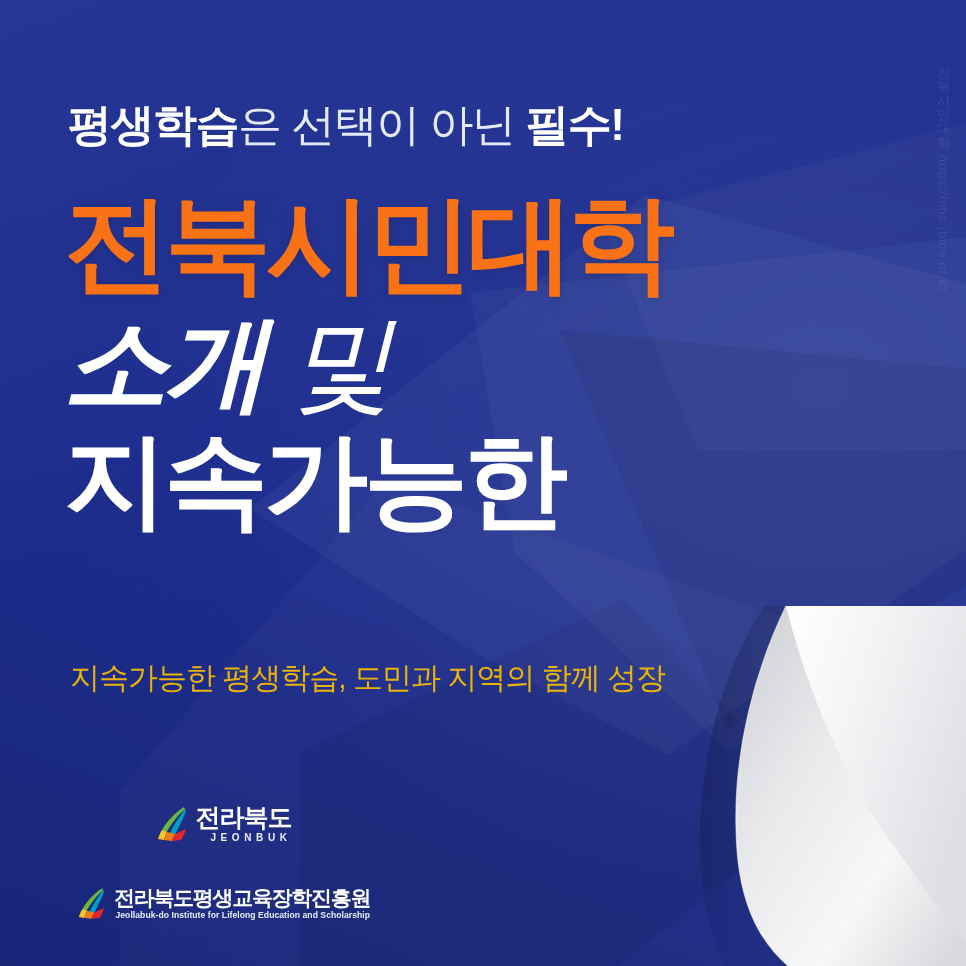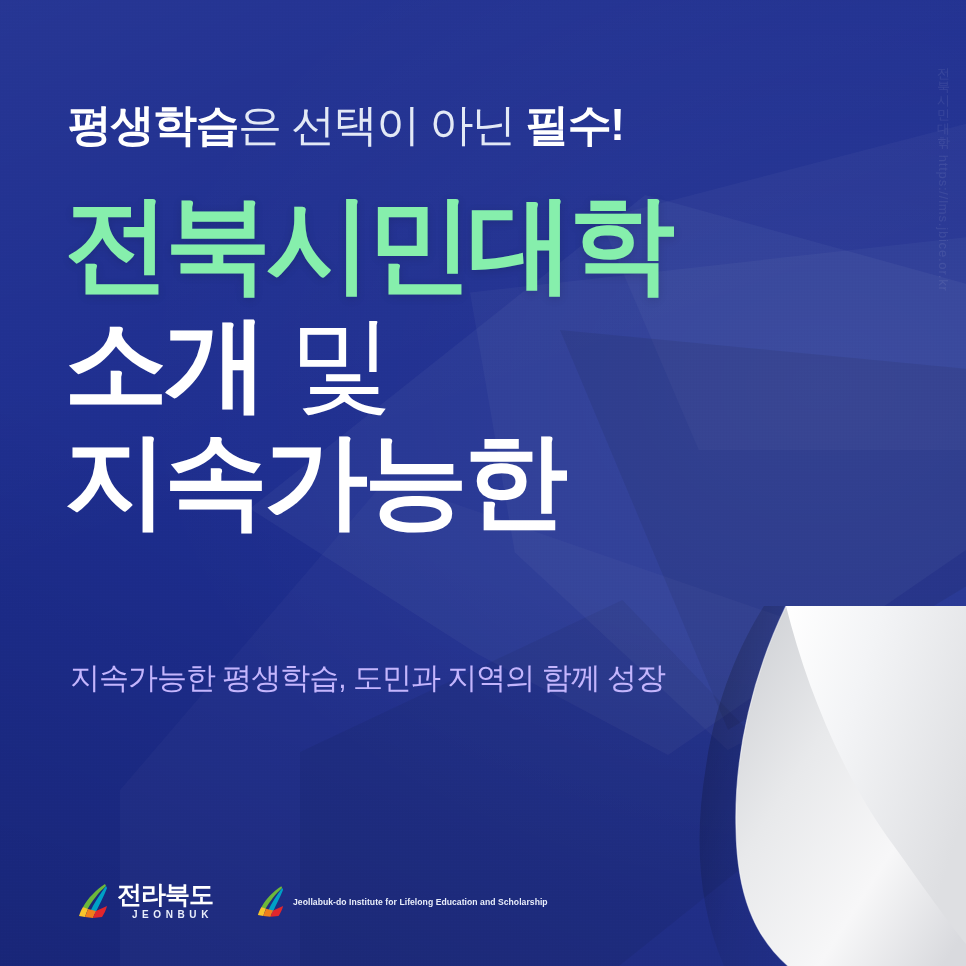--- a/index.html
+++ b/index.html
@@ -134,64 +134,66 @@
     position: absolute;
     top: 150px;
     left: -4px;
   }
 
   .h-main {
     font-size: 106px;
     font-weight: 800;
     letter-spacing: -5px;
     line-height: 1.08;
-    color: #86efac;
+    color: #f97316;
     white-space: nowrap;
     margin: 0 0 6px 0;
     text-shadow: 0 2px 10px rgba(0,0,0,0.12);
   }
   .h-row2 {
     font-size: 104px;
     line-height: 1.1;
     letter-spacing: -4px;
     white-space: nowrap;
     margin: 0 0 2px 0;
     color: #ffffff;
+    font-style: italic;
   }
   .h-row2 .bold { font-weight: 800; }
   .h-row2 .thin { font-weight: 300; }
   .h-row3 {
     font-size: 104px;
     font-weight: 800;
     letter-spacing: -4px;
     line-height: 1.1;
     white-space: nowrap;
     color: #ffffff;
     margin: 0;
   }
 
   .subtitle {
     position: absolute;
     top: 622px;
     left: 2px;
     font-size: 30px;
     font-weight: 300;
     letter-spacing: -1px;
-    color: #c4b5fd;
+    color: #eab308;
     white-space: nowrap;
   }
 
   
   .logo-row {
     position: absolute;
     left: 78px;
     bottom: 46px;
     display: flex;
     align-items: center;
     gap: 44px;
+    flex-direction: column;
   }
   .logo {
     display: flex;
     align-items: center;
     gap: 9px;
   }
   .emblem {
     width: 30px;
     height: 36px;
     flex: 0 0 auto;
@@ -287,20 +289,21 @@
 
     <div class="logo">
       <svg class="emblem small" viewBox="0 0 30 36">
         <path d="M27 1 C18 7 10 15 5 24 L9 27 C14 18 21 9 28 3 Z" fill="#6cb83a"></path>
         <path d="M28 3 C22 11 16 20 12 29 L17 31 C21 22 26 13 29 5 Z" fill="#00a0c6"></path>
         <path d="M5 24 C3 27 2 30 1 33 L7 34 C8 31 9 28 10 26 Z" fill="#f7c52b"></path>
         <path d="M10 26 C9 29 8 31 7 34 L15 35 C16 32 17 30 18 28 Z" fill="#f07f1a"></path>
         <path d="M18 28 C17 30 16 32 15 35 L24 34 C26 31 28 27 29 23 Z" fill="#e1262c"></path>
       </svg>
       <span class="logo-text">
+        <span class="logo-kr tight">전라북도평생교육장학진흥원</span>
         <span class="logo-en en-long">Jeollabuk-do Institute for Lifelong Education and Scholarship</span>
       </span>
     </div>
 
   </div>
 
   <div class="curl-wrap">
     <svg class="curl-svg" viewBox="0 0 330 360" preserveAspectRatio="none">
       <defs>
         <linearGradient id="paperFront" x1="0" y1="0" x2="1" y2="0.6">

